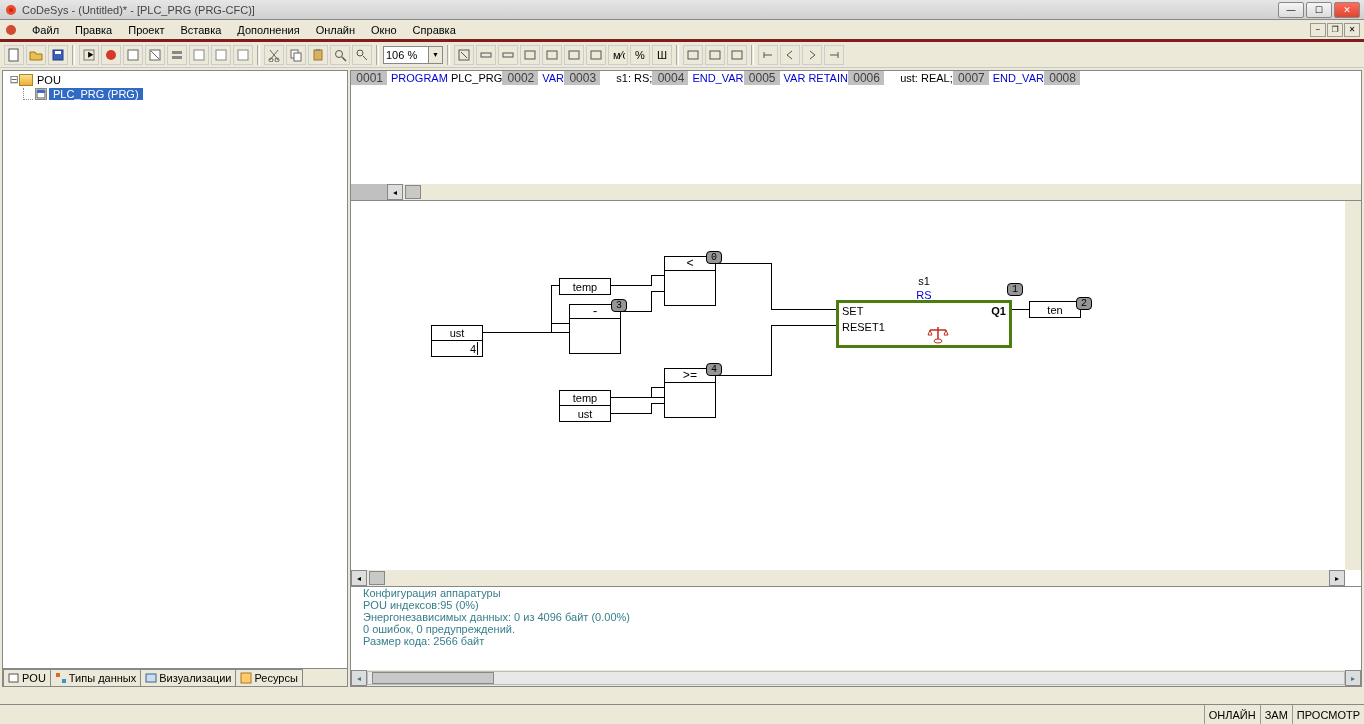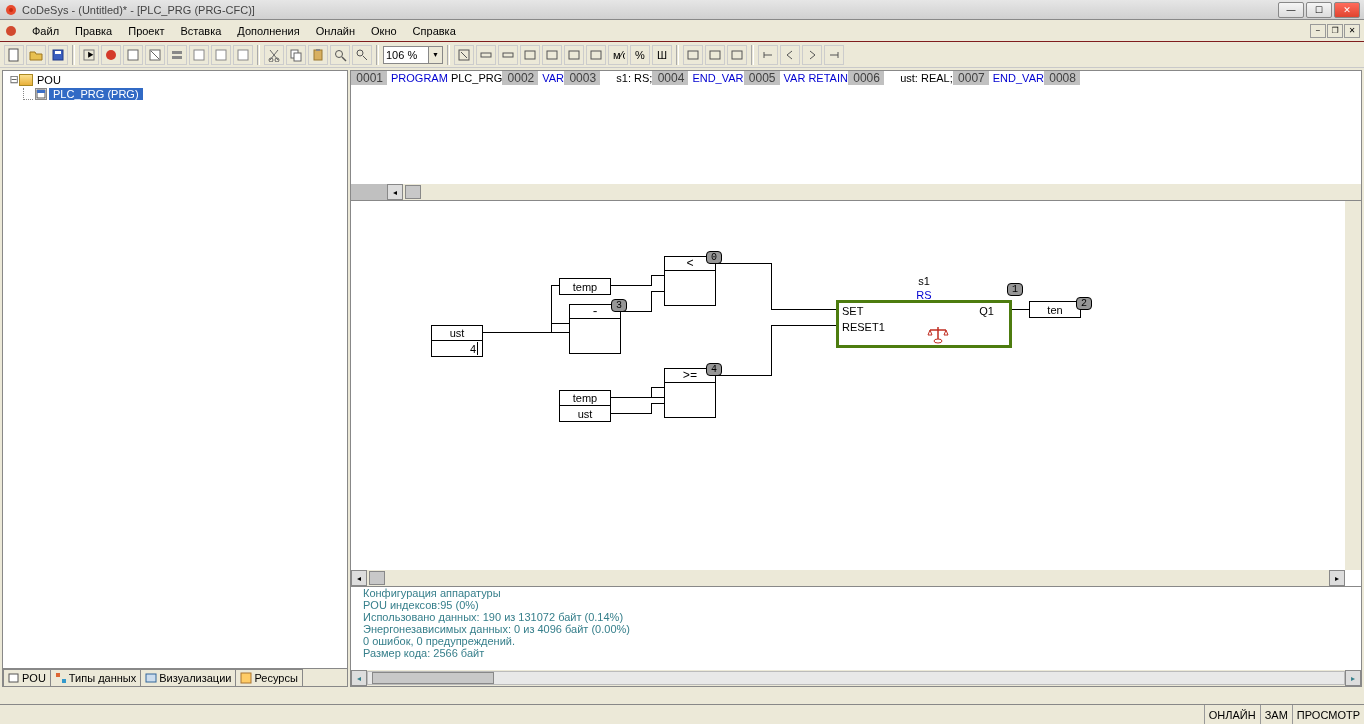--- a/index.html
+++ b/index.html
@@ -3,21 +3,21 @@
 <meta charset="utf-8">
 <style>
 *{box-sizing:border-box;margin:0;padding:0;font-family:Tahoma,Verdana,sans-serif;font-size:11px;}
 body{background:#ece9d8;overflow:hidden;user-select:none;}
 .title-bar{height:20px;background:linear-gradient(#e6e6e6,#d0d0d0);display:flex;align-items:center;padding:0 4px;border-bottom:1px solid #888;}
 .title-bar .icon{width:14px;height:14px;margin-right:4px;}
 .title-bar .title{color:#444;flex:1;font-size:11px;}
 .win-btns{display:flex;gap:2px;}
 .win-btn{width:26px;height:16px;background:linear-gradient(#f5f5f5,#dcdcdc);border:1px solid #888;border-radius:2px;display:flex;align-items:center;justify-content:center;font-size:9px;}
 .win-btn.close{background:linear-gradient(#ff6b5b,#e0442f);color:#fff;}
-.menu-bar{height:22px;background:#ece9d8;display:flex;align-items:center;padding:0 4px;border-bottom:1px solid #7f1d1d;}
+.menu-bar{height:22px;background:#ece9d8;display:flex;align-items:center;padding:0 4px;border-bottom:3px solid #7f1d1d;}
 .menu-bar .mini-icon{width:14px;height:14px;margin-right:6px;}
 .menu-item{padding:2px 8px;color:#000;}
 .menu-bar .right-btns{margin-left:auto;display:flex;gap:1px;}
 .menu-bar .right-btn{width:16px;height:14px;border:1px solid #999;background:#ece9d8;display:flex;align-items:center;justify-content:center;font-size:8px;}
 .toolbar{height:26px;background:#ece9d8;display:flex;align-items:center;padding:2px 4px;gap:2px;border-bottom:1px solid #c9c9c9;}
 .tool-btn{width:20px;height:20px;border:1px solid #ccc;background:#ece9d8;display:flex;align-items:center;justify-content:center;font-size:10px;}
 .tool-sep{width:3px;height:20px;border-left:1px solid #aaa;border-right:1px solid #fff;margin:0 2px;}
 .zoom{display:flex;align-items:center;}
 .zoom-input{width:46px;height:18px;border:1px solid #888;background:#fff;padding:0 2px;font-size:11px;}
 .zoom-btn{width:14px;height:18px;border:1px solid #888;border-left:none;background:#ece9d8;display:flex;align-items:center;justify-content:center;font-size:7px;}
@@ -418,21 +418,21 @@
 
         <div class="cfc-blk" style="left:313px;top:167px;width:52px;height:50px;">
           <div style="position:absolute;top:0;left:0;right:0;text-align:center;border-bottom:1px solid #000;height:14px;font-family:'Courier New',monospace;font-size:12px;line-height:14px;">&gt;=</div>
         </div>
         <div class="cfc-num" style="left:355px;top:162px;">4</div>
 
         <div class="fb" style="left:485px;top:99px;width:176px;height:48px;">
           <div class="fb-head"><span>s1</span><br><span style="color:#0000d0;">RS</span></div>
           <div class="fb-port" style="top:2px;left:0;">SET</div>
           <div class="fb-port" style="top:18px;left:0;">RESET1</div>
-          <div class="fb-port" style="top:2px;right:12px;">Q1</div>
+          <div class="fb-port" style="top:2px;right:0;font-weight:bold;">Q1</div>
           <svg class="scale" style="position:absolute;left:88px;top:22px;" viewBox="0 0 22 20">
               <line x1="11" y1="2" x2="11" y2="14" stroke="#c02c20" stroke-width="1.5"></line>
               <line x1="3" y1="5" x2="19" y2="5" stroke="#c02c20" stroke-width="1.5"></line>
               <path d="M3 5L1 10h4z M19 5l-2 5h4z" fill="none" stroke="#c02c20"></path>
               <ellipse cx="11" cy="16" rx="4" ry="2" fill="none" stroke="#c02c20"></ellipse>
             </svg>
         </div>
         <div class="cfc-num" style="left:656px;top:82px;">1</div>
 
         <div class="cfc-box" style="left:678px;top:100px;width:52px;">
@@ -479,21 +479,20 @@
         <div style="flex:1;"></div>
         <div class="arrow" style="width:16px;height:16px;border:1px solid #888;background:#ddd;display:flex;align-items:center;justify-content:center;font-size:8px;">▸</div>
       </div>
       <div class="diagram-vsb"></div>
     </div>
 
     <div class="msg-panel">
       <div class="msg-body">
         <div>Конфигурация аппаратуры</div>
         <div>POU индексов:95 (0%)</div>
-        <div>Использовано данных: 190 из 131072 байт (0.14%)</div>
         <div>Энергонезависимых данных: 0 из 4096 байт (0.00%)</div>
         <div>0 ошибок, 0 предупреждений.</div>
         <div>Размер кода: 2566 байт</div>
       </div>
       <div class="msg-hsb">
         <div class="arrow">◂</div>
         <div class="track">
             <div class="thumb"></div>
           </div>
         <div class="arrow">▸</div>

